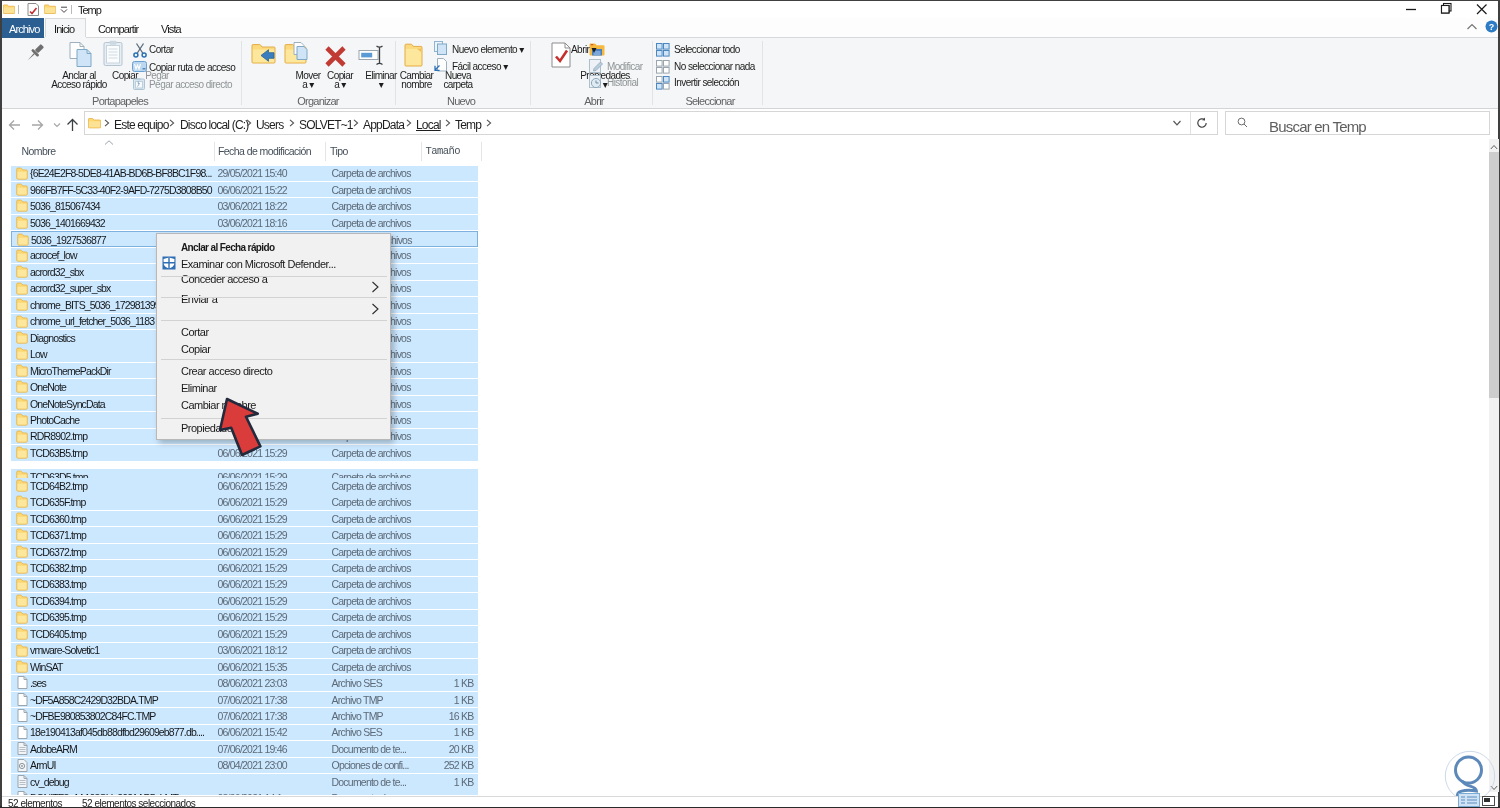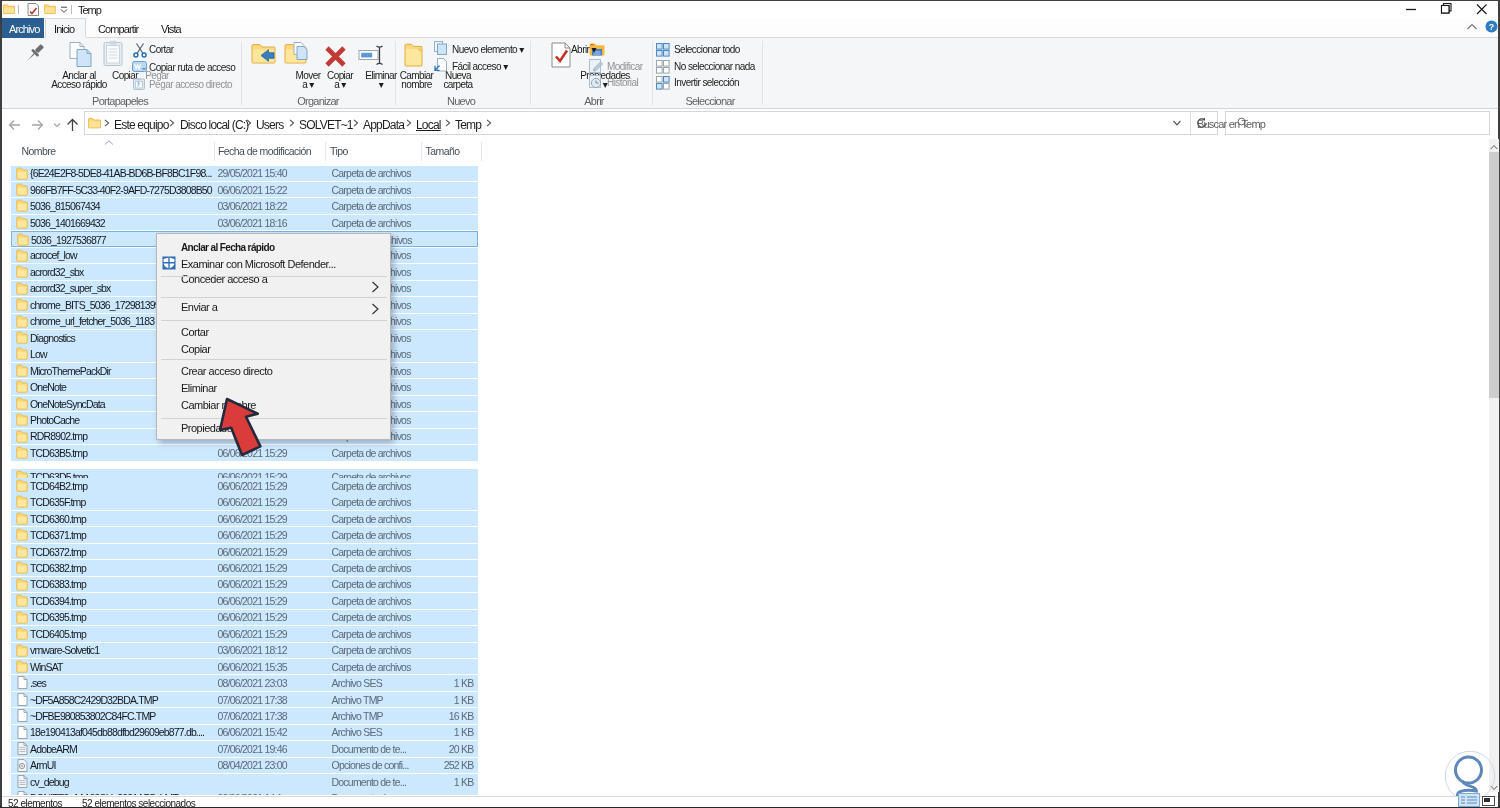--- a/index.html
+++ b/index.html
@@ -272,28 +272,28 @@
   </svg>
 <svg class="abs" style="left:1196px;top:117px" width="12" height="12" viewBox="0 0 12 12">
     <path d="M10.2 6 a4.2 4.2 0 1 1 -1.4 -3.1" stroke="#444" stroke-width="1.2" fill="none"></path>
     <path d="M9 0.5 L9 3.4 L6.2 3.2" fill="#444"></path>
   </svg>
 <div class="abs" style="left:1225px;top:111px;width:265px;height:24px;background:#fff;border:1px solid #d6d6d6;box-sizing:border-box;"></div>
 <svg class="abs" style="left:1237px;top:117px" width="11" height="11" viewBox="0 0 11 11">
     <circle cx="4.5" cy="4.5" r="3.4" stroke="#6d6d6d" fill="none"></circle>
     <path d="M7 7 L10 10" stroke="#6d6d6d"></path>
   </svg>
-<div class="t" style="left:1197px;top:118px;font-size:11px;letter-spacing:-0.8px;color:#5f5f5f;">Buscar en Temp</div>
+<div class="t" style="left:1257px;top:118px;font-size:15px;letter-spacing:-0.8px;color:#5f5f5f;padding-left:12px;">Buscar en Temp</div>
 <svg class="abs" style="left:104px;top:139.5px" width="10" height="5" viewBox="0 0 10 5">
     <path d="M1 4.5 L5 0.8 L9 4.5" stroke="#9aa5ad" fill="none"></path>
   </svg>
 <div class="hdrt" style="left:21.5px;">Nombre</div>
 <div class="hdrt" style="left:218px;">Fecha de modificación</div>
 <div class="hdrt" style="left:330px;">Tipo</div>
-<div class="hdrt" style="left:425.5px;">Tamaño</div>
+<div class="hdrt" style="left:425.5px;font-family:Liberation Mono, monospace;">Tamaño</div>
 <div class="abs" style="left:213.5px;top:142px;width:1px;height:19px;background:#e5e5e5;"></div>
 <div class="abs" style="left:324.5px;top:142px;width:1px;height:19px;background:#e5e5e5;"></div>
 <div class="abs" style="left:420.5px;top:142px;width:1px;height:19px;background:#e5e5e5;"></div>
 <div class="abs" style="left:481px;top:142px;width:1px;height:19px;background:#e5e5e5;"></div>
 <div class="row" style="top:165.5px;">
 <svg class="abs" style="left:5px;top:1px" width="12" height="13" viewBox="0 0 16 17">
       <path d="M1 2.6 Q1 1.3 2.3 1.3 L6.2 1.3 Q7.2 1.3 7.8 2.2 L8.9 3.8 L13.7 3.8 Q15 3.8 15 5.1 L15 14.7 Q15 16 13.7 16 L2.3 16 Q1 16 1 14.7 Z" fill="#fbd977" stroke="#e9b44a" stroke-width="1.2"></path>
       <path d="M2 6.2 L14 6.2 L14 15.2 L2 15.2 Z" fill="#fce79c"></path>
     </svg>
 <div class="rname">{6E24E2F8-5DE8-41AB-BD6B-BF8BC1F98...</div>
@@ -686,21 +686,21 @@
     <rect x="0.5" y="0.5" width="12" height="9" fill="#fff" stroke="#4b4b4b"></rect>
     <rect x="2" y="2" width="6" height="4" fill="#2f2f2f"></rect>
   </svg>
 <div class="abs" style="left:155.5px;top:233px;width:235px;height:207px;background:#f1f1f1;border:1px solid #b8b8b8;box-shadow:3px 3px 6px rgba(0,0,0,0.25);box-sizing:border-box;"></div>
 <div class="mi mib" style="top:246.5px;transform:translateY(-50%);">Anclar al Fecha rápido</div>
 <div class="mi" style="top:263.5px;transform:translateY(-50%);">Examinar con Microsoft Defender...</div>
 <div class="mi" style="top:279px;transform:translateY(-50%);">Conceder acceso a</div>
 <svg class="abs" style="left:371px;top:280.7px" width="8" height="12" viewBox="0 0 8 12">
     <path d="M1.5 1 L7 6 L1.5 11" stroke="#2b2b2b" stroke-width="1.1" fill="none"></path>
   </svg>
-<div class="mi" style="top:307px;transform:translateY(-50%);">Enviar a</div>
+<div class="mi" style="top:299px;transform:translateY(-50%);">Enviar a</div>
 <svg class="abs" style="left:371px;top:303.3px" width="8" height="12" viewBox="0 0 8 12">
     <path d="M1.5 1 L7 6 L1.5 11" stroke="#2b2b2b" stroke-width="1.1" fill="none"></path>
   </svg>
 <div class="mi" style="top:331.8px;transform:translateY(-50%);">Cortar</div>
 <div class="mi" style="top:348.7px;transform:translateY(-50%);">Copiar</div>
 <div class="mi" style="top:371.0px;transform:translateY(-50%);">Crear acceso directo</div>
 <div class="mi" style="top:388.0px;transform:translateY(-50%);">Eliminar</div>
 <div class="mi" style="top:405.2px;transform:translateY(-50%);">Cambiar nombre</div>
 <div class="mi" style="top:427.6px;transform:translateY(-50%);">Propiedades</div>
 <div class="msep" style="top:275.7px;"></div>

